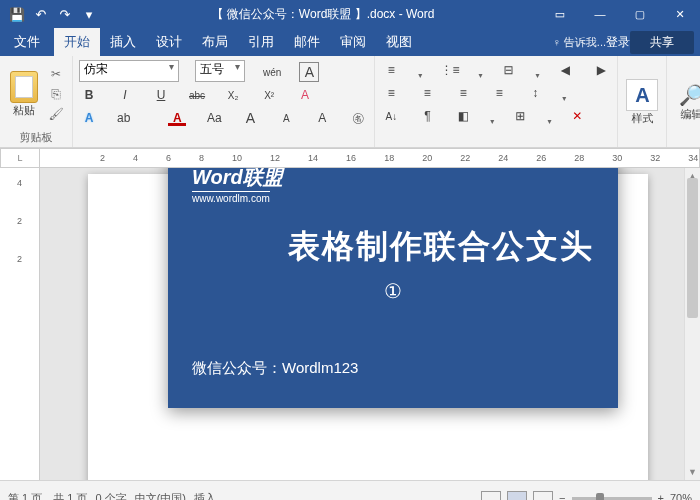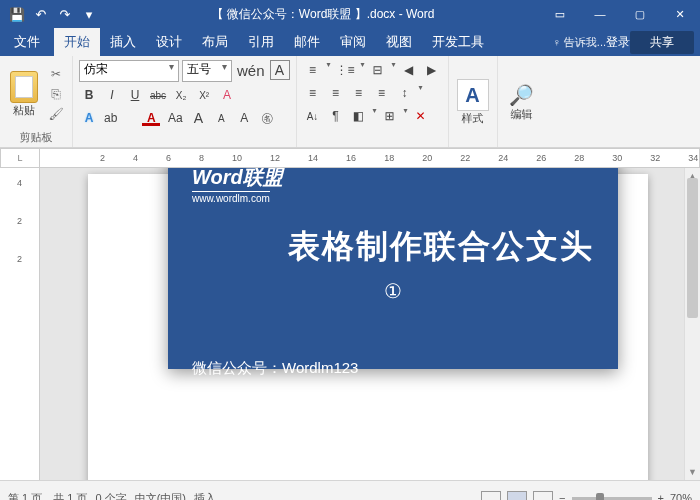--- a/index.html
+++ b/index.html
@@ -20,41 +20,41 @@
 .ribbon{height:92px;background:#f3f3f3;border-bottom:1px solid #d4d4d4;display:flex;position:relative}
 .group{border-right:1px solid #e1e1e1;padding:4px 6px 2px;display:flex;flex-direction:column;height:100%}
 .group-body{flex:1;display:flex;gap:4px}
 .group-label{text-align:center;font-size:11px;color:#666;padding-top:2px}
 .big-btn{display:flex;flex-direction:column;align-items:center;justify-content:center;width:36px;cursor:pointer;font-size:11px;color:#444}
 .paste-icon{width:28px;height:32px;background:linear-gradient(#f9d878,#e8b84a);border:1px solid #c89830;border-radius:3px;position:relative}
 .paste-icon::after{content:"";position:absolute;top:4px;left:4px;right:4px;bottom:4px;background:#fff;border:1px solid #ccc}
 .small-col{display:flex;flex-direction:column;gap:2px;justify-content:center}
 .sm-btn{width:20px;height:18px;display:flex;align-items:center;justify-content:center;cursor:pointer;font-size:12px;color:#666}
 .font-group .group-body{flex-direction:column;gap:3px}
-.font-row{display:flex;gap:3px;align-items:flex-start}
+.font-row{display:flex;gap:16px;align-items:flex-end}
 .font-select{height:22px;border:1px solid #ababab;background:#fff;padding:0 18px 0 4px;font-size:12px;width:100px;position:relative;cursor:pointer}
 .font-select::after{content:"▾";position:absolute;right:4px;color:#666;font-size:10px}
 .size-select{width:50px}
 .fbtn{min-width:20px;height:20px;display:flex;align-items:center;justify-content:center;cursor:pointer;font-size:12px;color:#444;padding:0 2px}
 .fbtn.bold{font-weight:bold}
 .fbtn.italic{font-style:italic}
 .fbtn.underline{text-decoration:underline}
 .fbtn.framed{border:1px solid #888;font-size:14px}
 .color-bar{width:18px;height:3px;margin-top:-2px}
 .para-group .group-body{flex-direction:column;gap:3px}
 .drop{font-size:8px;color:#666;margin-left:1px}
 .styles-big{width:32px;height:32px;border:1px solid #ccc;background:#fff;display:flex;align-items:center;justify-content:center;font-size:20px;color:#2b579a;font-weight:bold}
 .ruler-area{background:#e6e6e6;height:20px;display:flex}
 .ruler-corner{width:40px;height:20px;background:#fff;border:1px solid #ccc;display:flex;align-items:center;justify-content:center;font-size:9px;color:#888}
 .h-ruler{flex:1;background:#fff;border:1px solid #ccc;border-left:none;font-size:9px;color:#666;display:flex;align-items:center;padding-left:60px;gap:28px;overflow:hidden}
 .doc-area{display:flex;height:312px;background:#e6e6e6}
 .v-ruler{width:40px;background:#fff;border-right:1px solid #ccc;display:flex;flex-direction:column;align-items:center;padding-top:10px;gap:28px;font-size:9px;color:#666}
 .canvas{flex:1;position:relative;overflow:hidden}
 .page{position:absolute;left:48px;top:6px;width:560px;height:380px;background:#fff;box-shadow:0 2px 8px rgba(0,0,0,.3)}
-.overlay{position:absolute;left:128px;top:-20px;width:450px;height:221px;background:#2c5593;color:#fff;padding:16px 24px;box-shadow:0 4px 16px rgba(0,0,0,.4)}
+.overlay{position:absolute;left:128px;top:-20px;width:450px;height:260px;background:#2c5593;color:#fff;padding:16px 24px;box-shadow:0 4px 16px rgba(0,0,0,.4)}
 .logo{font-size:20px;font-weight:bold;font-style:italic}
 .logo-url{font-size:10px;border-top:1px solid #fff;display:inline-block;padding-top:1px}
 .headline{text-align:right;font-size:32px;font-weight:bold;margin-top:20px;letter-spacing:2px}
 .circle-num{text-align:center;font-size:20px;margin-top:10px}
 .footer-line{margin-top:56px;font-size:15px}
 .scroll-v{position:absolute;right:0;top:0;width:16px;height:100%;background:#f0f0f0;border-left:1px solid #ddd}
 .scroll-v .thumb{position:absolute;top:10px;left:2px;right:2px;height:140px;background:#c8c8c8;border-radius:2px}
 .scroll-v .arrow{position:absolute;left:0;right:0;height:16px;text-align:center;font-size:9px;color:#888;line-height:16px}
 .statusbar{height:32px;background:#f3f3f3;border-top:1px solid #d4d4d4;display:flex;align-items:center;font-size:11px;color:#555;padding:17px 8px;gap:8px}
 .sb-right{margin-left:auto;display:flex;align-items:center;gap:6px}
@@ -84,21 +84,20 @@
 <div class="tabs">
   <div class="tab file">文件</div>
   <div class="tab active">开始</div>
   <div class="tab">插入</div>
   <div class="tab">设计</div>
   <div class="tab">布局</div>
   <div class="tab">引用</div>
   <div class="tab">邮件</div>
   <div class="tab">审阅</div>
   <div class="tab">视图</div>
-  <div class="tab">开发工具</div>
   <div class="tab-right">
     <span class="tell-me">♀ 告诉我...</span>
     <span style="font-size:12px">登录</span>
     <span class="share-btn"><span>共享</span></span>
   </div>
 </div>
 
 <div class="ribbon">
   <div class="group">
     <div class="group-body">
@@ -113,21 +112,21 @@
       </div>
     </div>
     <div class="group-label">剪贴板</div>
   </div>
 
   <div class="group font-group">
     <div class="group-body">
       <div class="font-row">
         <div class="font-select">仿宋</div>
         <div class="font-select size-select">五号</div>
-        <div class="fbtn" style="font-size:15px">wén</div>
+        <div class="fbtn" style="font-size:10px">wén</div>
         <div class="fbtn framed">A</div>
       </div>
       <div class="font-row">
         <div class="fbtn bold">B</div>
         <div class="fbtn italic">I</div>
         <div class="fbtn underline">U</div>
         <div class="fbtn" style="text-decoration:line-through;font-size:10px">abc</div>
         <div class="fbtn" style="font-size:10px">X₂</div>
         <div class="fbtn" style="font-size:10px">X²</div>
         <div class="fbtn" style="color:#d46">A</div>

